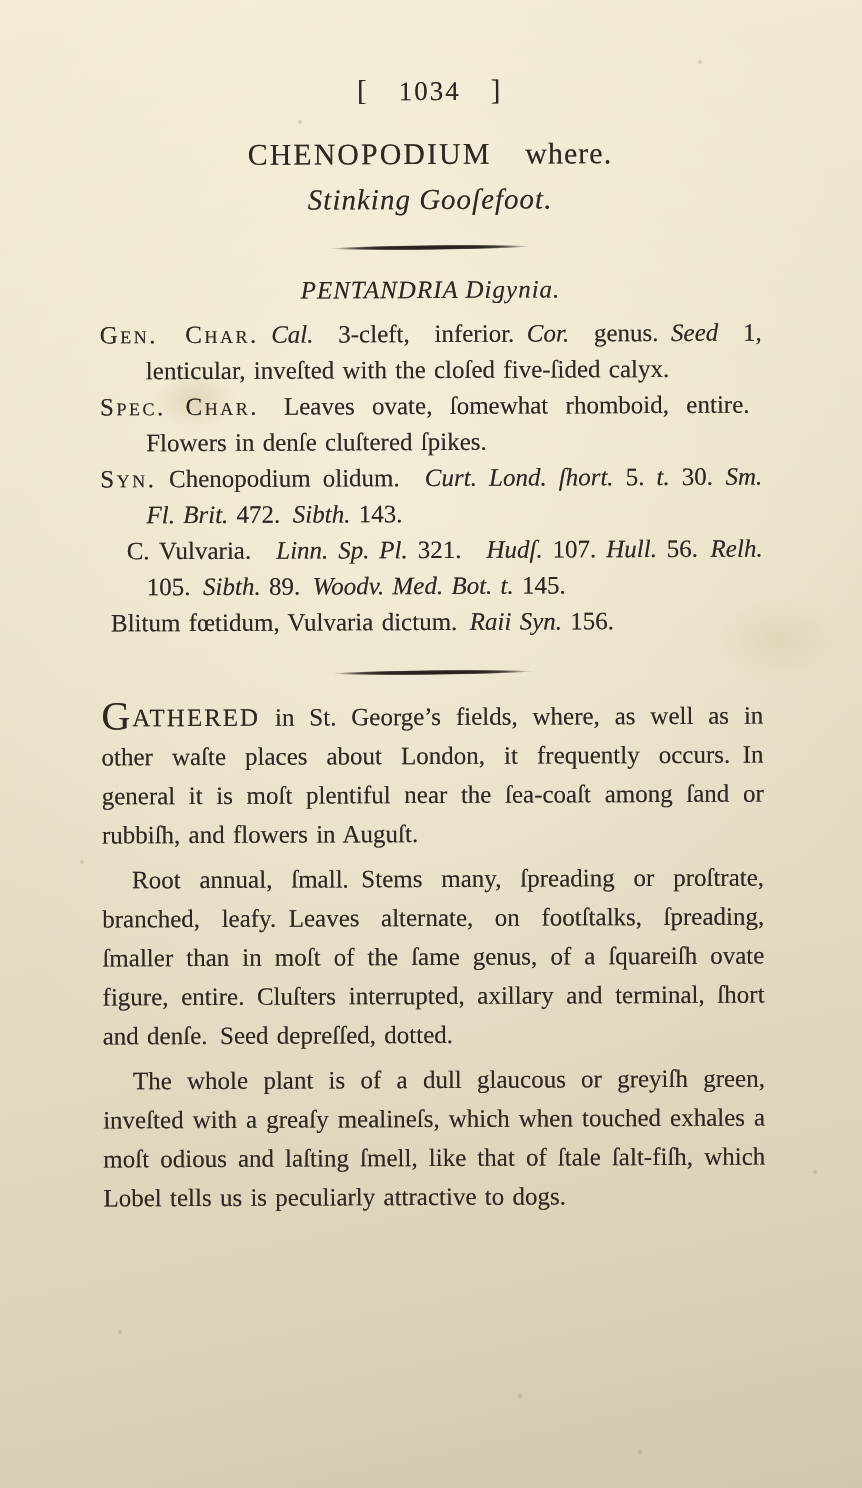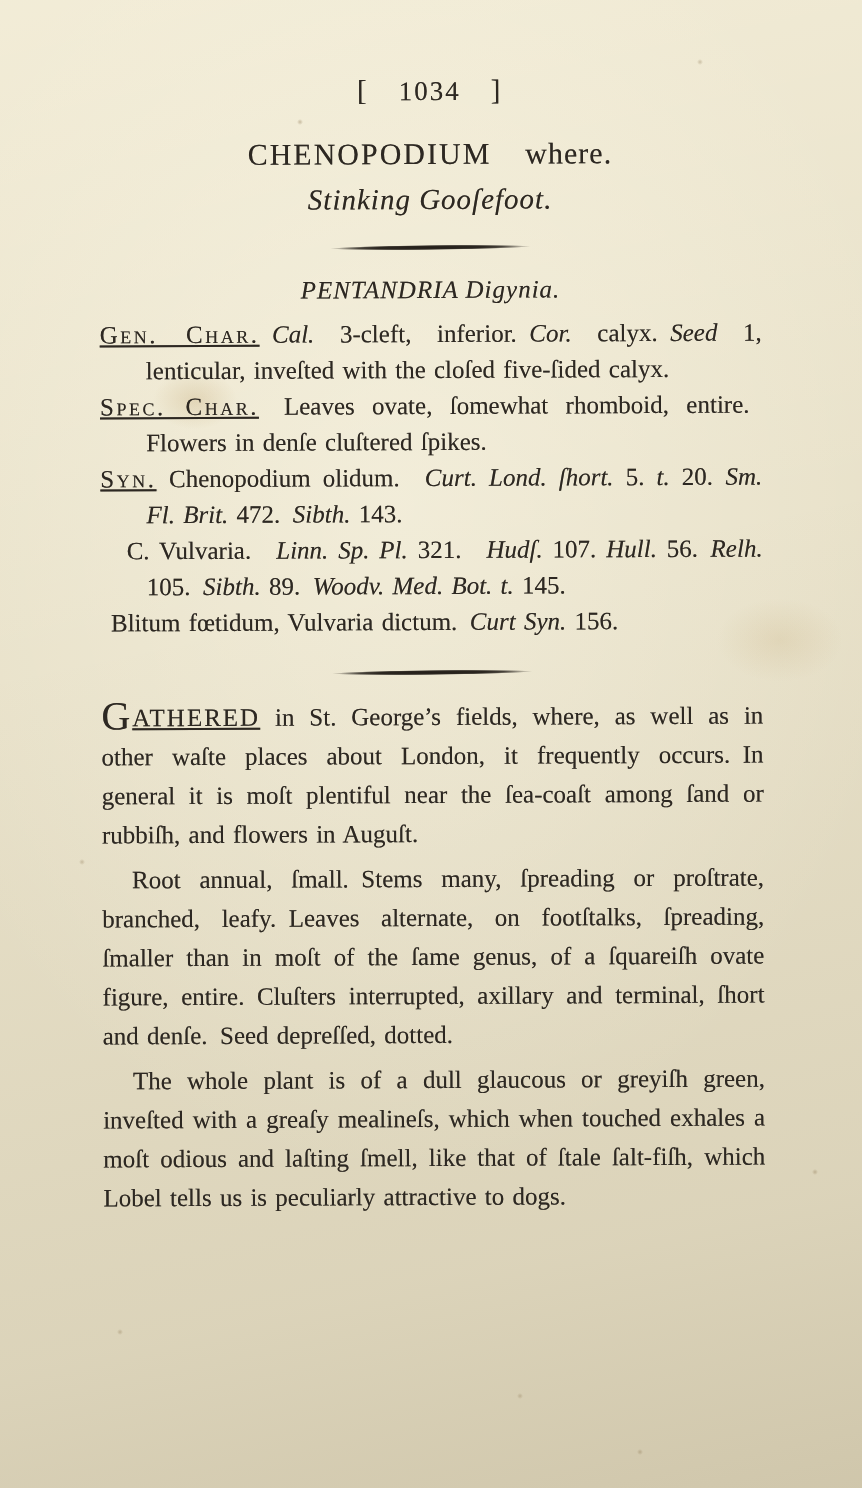--- a/index.html
+++ b/index.html
@@ -68,22 +68,22 @@
   .description { margin-top: 22px; }
   .para {
     margin: 0; font-size: 25px; line-height: 39px;
     text-align: justify; word-spacing: 2px;
   }
   .para + .para { margin-top: 6px; }
   .para.indent { text-indent: 30px; }
 
   .seg-r  { font-style: normal; }
   .seg-i  { font-style: italic; }
-  .seg-sc { font-variant: small-caps; letter-spacing: 2.5px; text-decoration: underline; }
-  .seg-caps { letter-spacing: 2px; text-decoration: underline; }
+  .seg-sc { font-variant: small-caps; letter-spacing: 2.5px; }
+  .seg-caps { letter-spacing: 2px; }
   .seg-init { font-size: 40px; line-height: 20px; vertical-align: -3px; letter-spacing: 2px; }
 </style>
 </head>
 <body>
 
 <div class="page">
   <div class="content">
 
     <div class="pagenum">
       <span class="bracket">[</span>
@@ -96,25 +96,25 @@
       <span class="species">where.</span>
     </h1>
 
     <h2 class="subtitle">Stinking Gooſefoot.</h2>
 
     <div class="rule rule-top"></div>
 
     <div class="classif">PENTANDRIA Digynia.</div>
 
     <section class="characters">
-      <div class="entry hang"><span class="seg-sc">Gen. Char.</span><span class="seg-r"> </span><span class="seg-i">Cal.</span><span class="seg-r"> 3-cleft, inferior. </span><span class="seg-i">Cor.</span><span class="seg-r"> calyx. </span><span class="seg-i">Seed</span><span class="seg-r"> 1, lenticular, inveſted with the cloſed five-ſided calyx.</span></div>
+      <div class="entry hang"><span class="seg-sc">Gen. Char.</span><span class="seg-r"> </span><span class="seg-i">Cal.</span><span class="seg-r"> 3-cleft, inferior. </span><span class="seg-i">Cor.</span><span class="seg-r"> genus. </span><span class="seg-i">Seed</span><span class="seg-r"> 1, lenticular, inveſted with the cloſed five-ſided calyx.</span></div>
       <div class="entry hang"><span class="seg-sc">Spec. Char.</span><span class="seg-r"> Leaves ovate, ſomewhat rhomboid, entire. Flowers in denſe cluſtered ſpikes.</span></div>
-      <div class="entry hang"><span class="seg-sc">Syn.</span><span class="seg-r"> Chenopodium olidum. </span><span class="seg-i">Curt. Lond. ſhort.</span><span class="seg-r"> 5. </span><span class="seg-i">t.</span><span class="seg-r"> 20. </span><span class="seg-i">Sm. Fl. Brit.</span><span class="seg-r"> 472. </span><span class="seg-i">Sibth.</span><span class="seg-r"> 143.</span></div>
+      <div class="entry hang"><span class="seg-sc">Syn.</span><span class="seg-r"> Chenopodium olidum. </span><span class="seg-i">Curt. Lond. ſhort.</span><span class="seg-r"> 5. </span><span class="seg-i">t.</span><span class="seg-r"> 30. </span><span class="seg-i">Sm. Fl. Brit.</span><span class="seg-r"> 472. </span><span class="seg-i">Sibth.</span><span class="seg-r"> 143.</span></div>
       <div class="entry vulvaria"><span class="seg-r">C. Vulvaria. </span><span class="seg-i">Linn. Sp. Pl.</span><span class="seg-r"> 321. </span><span class="seg-i">Hudſ.</span><span class="seg-r"> 107. </span><span class="seg-i">Hull.</span><span class="seg-r"> 56. </span><span class="seg-i">Relh.</span><span class="seg-r"> 105. </span><span class="seg-i">Sibth.</span><span class="seg-r"> 89. </span><span class="seg-i">Woodv. Med. Bot. t.</span><span class="seg-r"> 145.</span></div>
-      <div class="entry blitum"><span class="seg-r">Blitum fœtidum, Vulvaria dictum. </span><span class="seg-i">Curt Syn.</span><span class="seg-r"> 156.</span></div>
+      <div class="entry blitum"><span class="seg-r">Blitum fœtidum, Vulvaria dictum. </span><span class="seg-i">Raii Syn.</span><span class="seg-r"> 156.</span></div>
     </section>
 
     <div class="rule rule-mid"></div>
 
     <section class="description">
       <p class="para"><span class="seg-init">G</span><span class="seg-caps">ATHERED</span><span class="seg-r"> in St. George’s fields, where, as well as in other waſte places about London, it frequently occurs. In general it is moſt plentiful near the ſea-coaſt among ſand or rubbiſh, and flowers in Auguſt.</span></p>
       <p class="para indent"><span class="seg-r">Root annual, ſmall. Stems many, ſpreading or proſtrate, branched, leafy. Leaves alternate, on footſtalks, ſpreading, ſmaller than in moſt of the ſame genus, of a ſquareiſh ovate figure, entire. Cluſters interrupted, axillary and terminal, ſhort and denſe. Seed depreſſed, dotted.</span></p>
       <p class="para indent"><span class="seg-r">The whole plant is of a dull glaucous or greyiſh green, inveſted with a greaſy mealineſs, which when touched exhales a moſt odious and laſting ſmell, like that of ſtale ſalt-fiſh, which Lobel tells us is peculiarly attractive to dogs.</span></p>
     </section>
 

